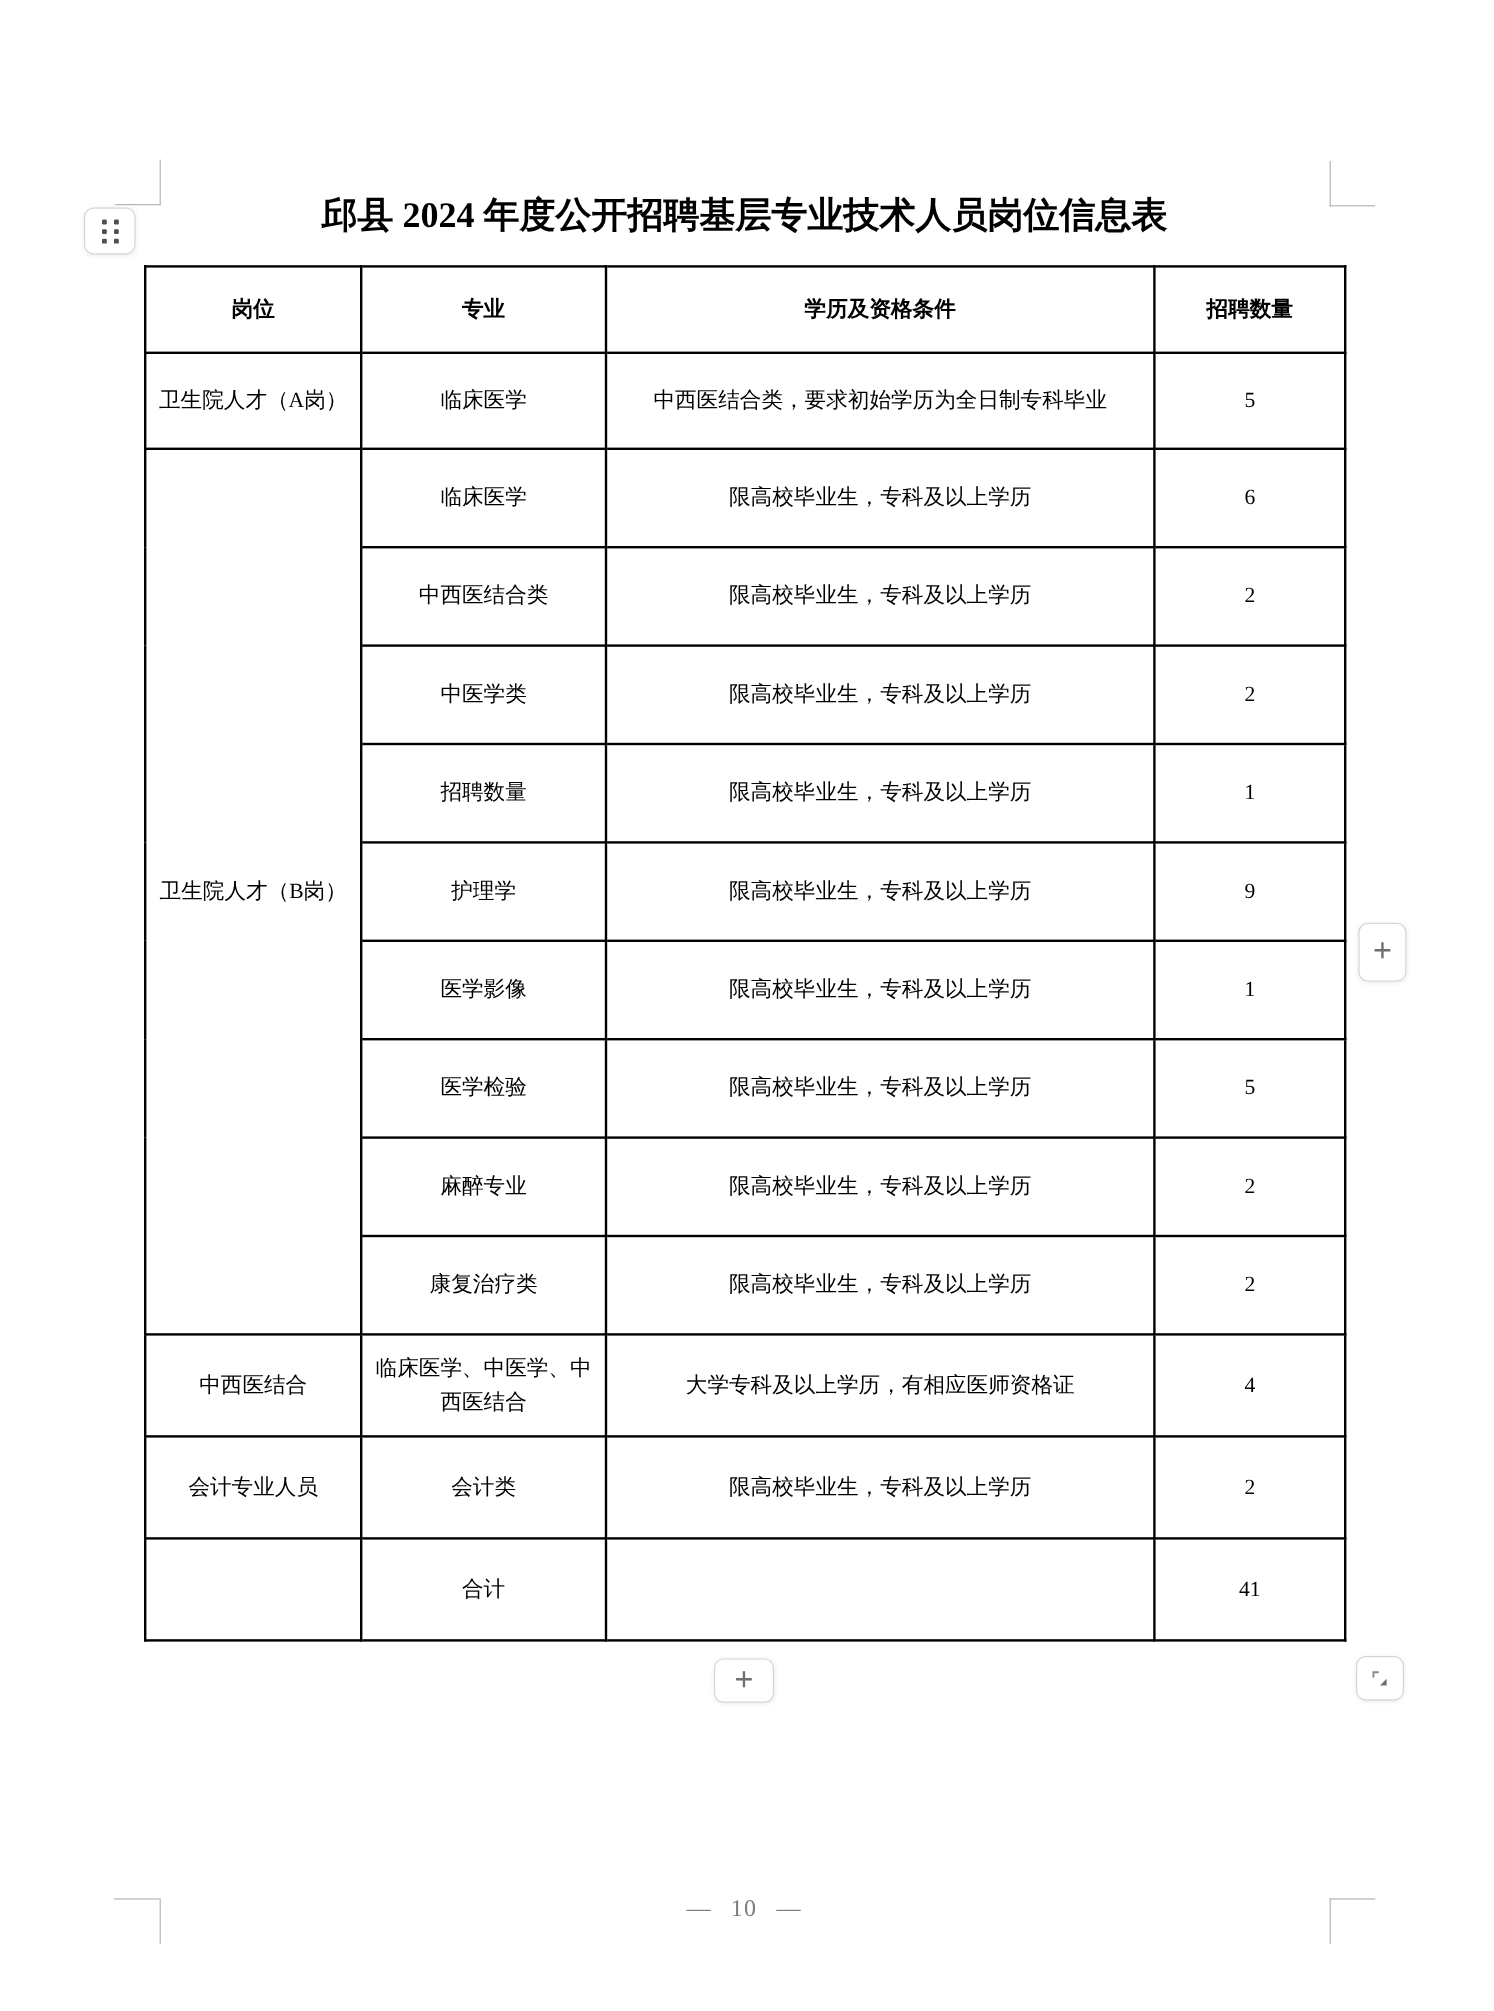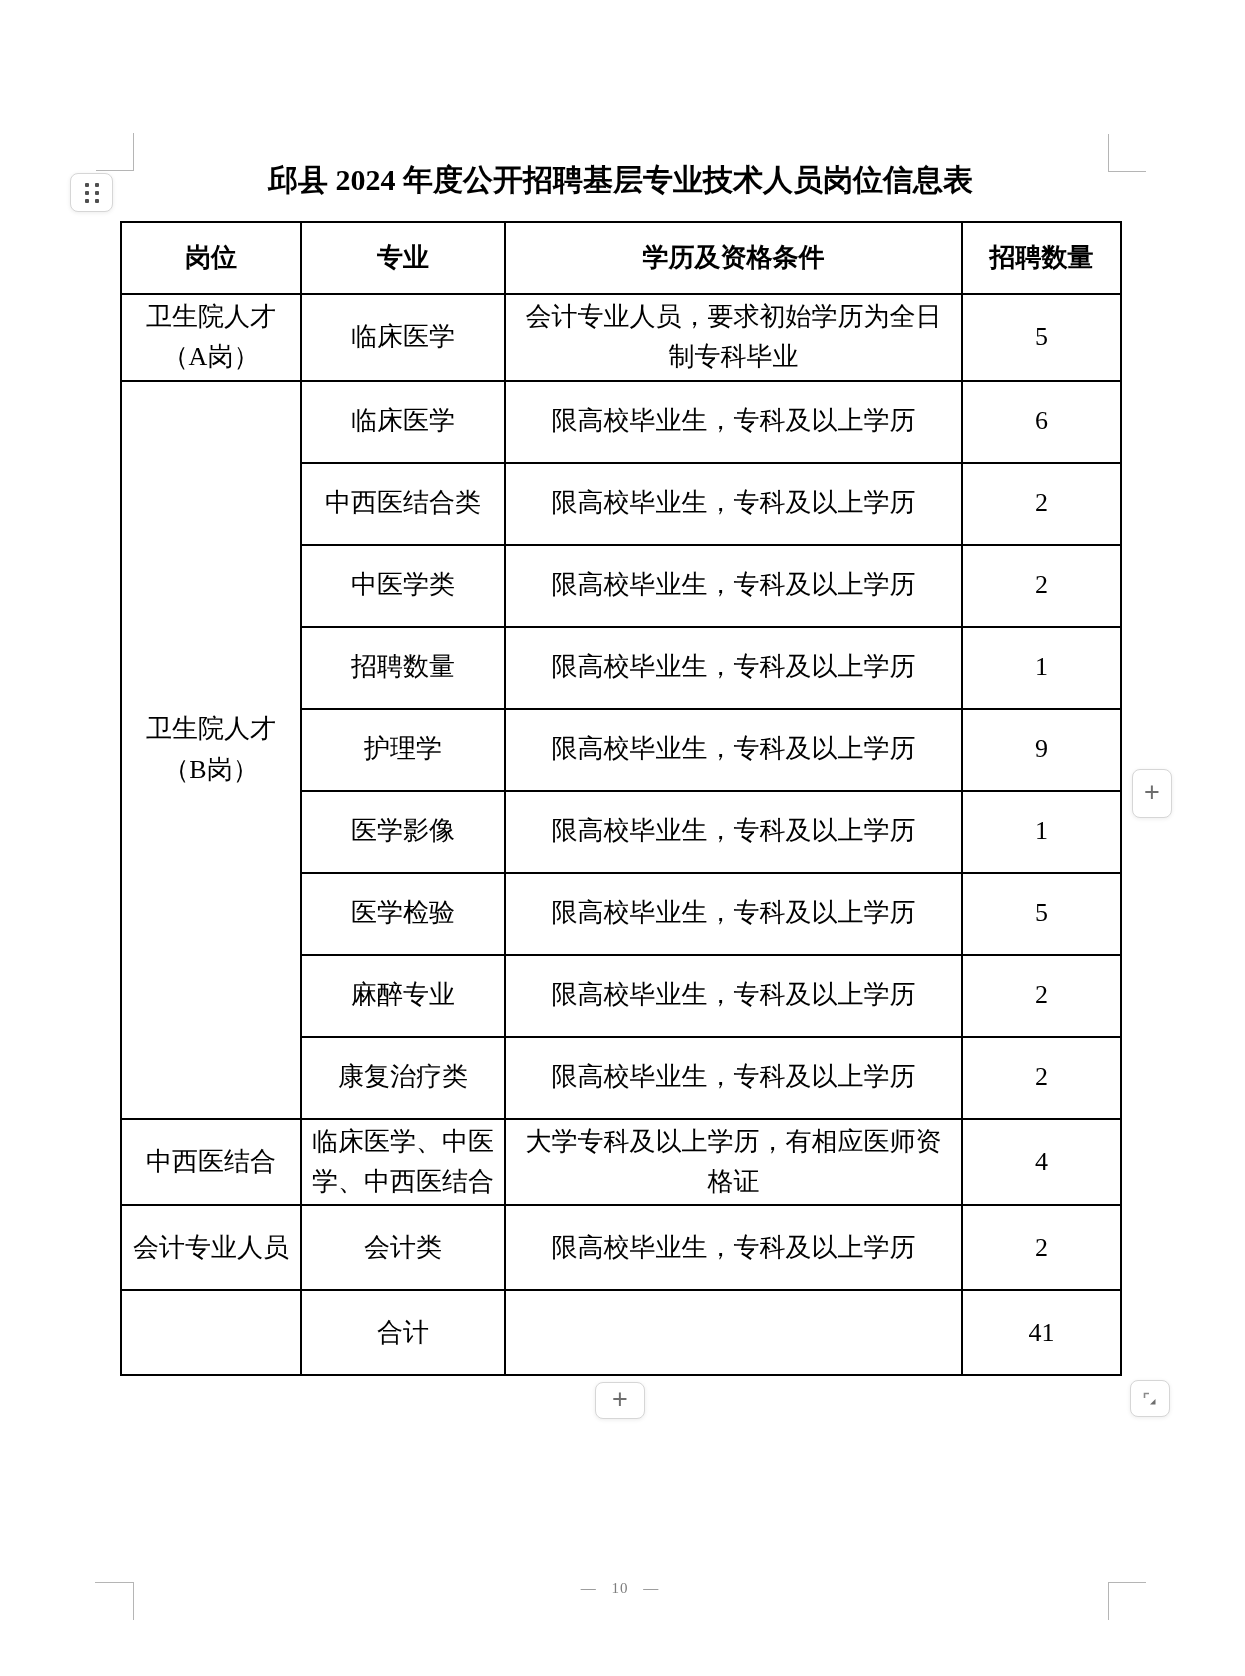--- a/index.html
+++ b/index.html
@@ -35,34 +35,34 @@
     position:absolute;left:133px;top:158px;width:975px;margin:0;
     text-align:center;font-size:30px;font-weight:bold;line-height:44px;white-space:nowrap;
   }
   
   table.job{
     position:absolute;left:120px;top:221px;width:1000px;
     border-collapse:collapse;table-layout:fixed;
   }
   table.job th,table.job td{
     border:2px solid #000;text-align:center;vertical-align:middle;
-    font-size:26px;line-height:1.55;padding:2px 8px;overflow:hidden;
+    font-size:18px;line-height:1.55;padding:2px 8px;overflow:hidden;
   }
   table.job th{font-weight:bold;}
   table.job td{font-weight:normal;}
   td.major-cell{padding:2px 16px;}
   td.requirement-cell{padding:2px 40px;}
   tr.r-head{height:72px;}
   tr.r-a{height:80px;}
   tr.r-b{height:82px;}
   tr.r-m{height:85px;}
   
   .page-number{
     position:absolute;left:120px;top:1580px;width:1000px;text-align:center;
-    color:#7d7d7d;font-size:15px;word-spacing:10px;letter-spacing:1px;
+    color:#7d7d7d;font-size:20px;word-spacing:10px;letter-spacing:1px;
   }
 </style>
 </head>
 <body>
 
 <div class="canvas">
 
   <span class="mark tl-v"></span>
   <span class="mark tl-h"></span>
   <span class="mark tr-v"></span>
@@ -97,21 +97,21 @@
         <th>岗位</th>
         <th>专业</th>
         <th>学历及资格条件</th>
         <th>招聘数量</th>
       </tr>
     </thead>
     <tbody>
       <tr class="r-a">
         <td class="position-cell">卫生院人才（A岗）</td>
         <td class="major-cell">临床医学</td>
-        <td class="requirement-cell">会计专业人员，要求初始学历为全日制专科毕业</td>
+        <td class="requirement-cell">中西医结合类，要求初始学历为全日制专科毕业</td>
         <td class="count-cell">5</td>
       </tr>
       <tr class="r-b">
         <td class="position-cell" rowspan="9">卫生院人才（B岗）</td>
         <td class="major-cell">临床医学</td>
         <td class="requirement-cell">限高校毕业生，专科及以上学历</td>
         <td class="count-cell">6</td>
       </tr>
       <tr class="r-b">
         <td class="major-cell">中西医结合类</td>

